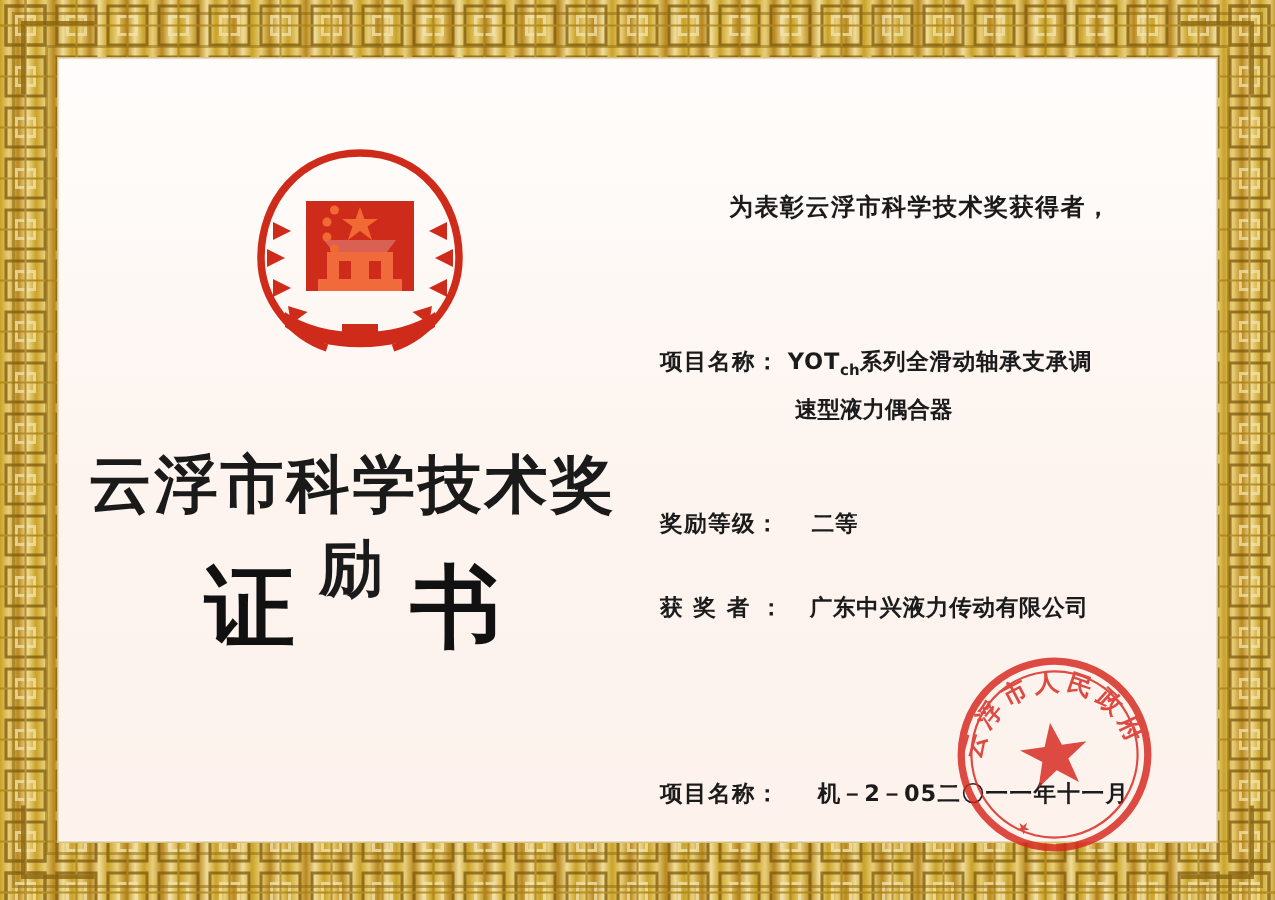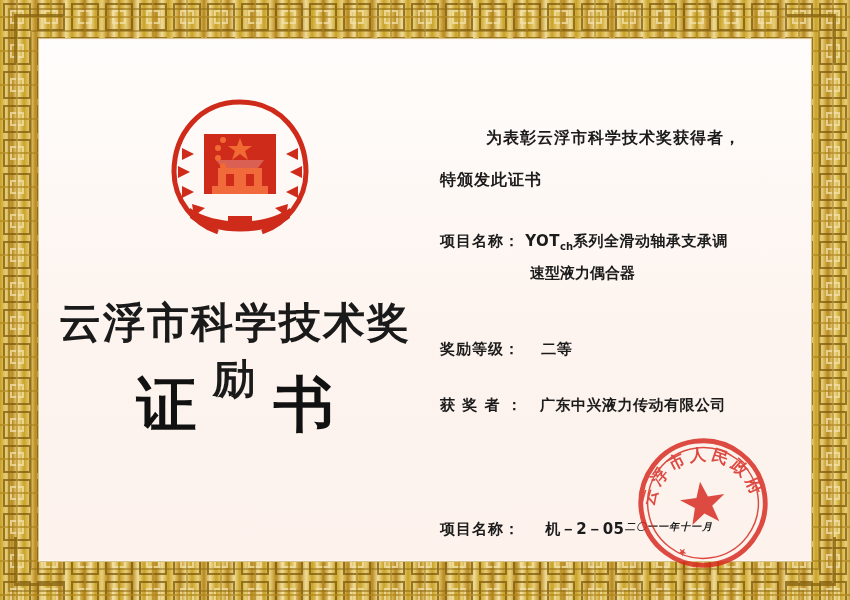--- a/index.html
+++ b/index.html
@@ -191,24 +191,23 @@
     top: 460px;
     font-size: 15px;
   }
   .f-number .field-value { margin-left: 20px; }
 
   .f-date {
     position: absolute;
     left: 195px;
     top: 460px;
     font-family: "DejaVu Sans", sans-serif;
-    font-size: 10px;
+    font-size: 15px;
     font-weight: bold;
     letter-spacing: 1px;
-    font-style: italic;
   }
 
   
   .seal {
     position: absolute;
     left: 635px;
     top: 435px;
     width: 136px;
     height: 136px;
     opacity: .82;
@@ -291,21 +290,20 @@
       <path d="M68 126 H92 V140 H68 Z" fill="#cf2b1b"></path>
     </svg>
 
     <div class="title-award">云浮市科学技术奖励</div>
     <div class="title-cert">证 书</div>
   </div>
 
   <div class="right-col">
 
     <div class="lead-1">为表彰云浮市科学技术奖获得者，</div>
-    <div class="lead-2">特颁发此证书</div>
 
     <div class="field f-project">
       <span class="field-label">项目名称：</span>
       <span class="field-value">YOT</span><span class="sub">ch</span><span class="field-value">系列全滑动轴承支承调</span>
     </div>
     <div class="project-line2">速型液力偶合器</div>
 
     <div class="field f-winner">
       <span class="field-label">获 奖 者 ：</span>
       <span class="field-value">广东中兴液力传动有限公司</span>

